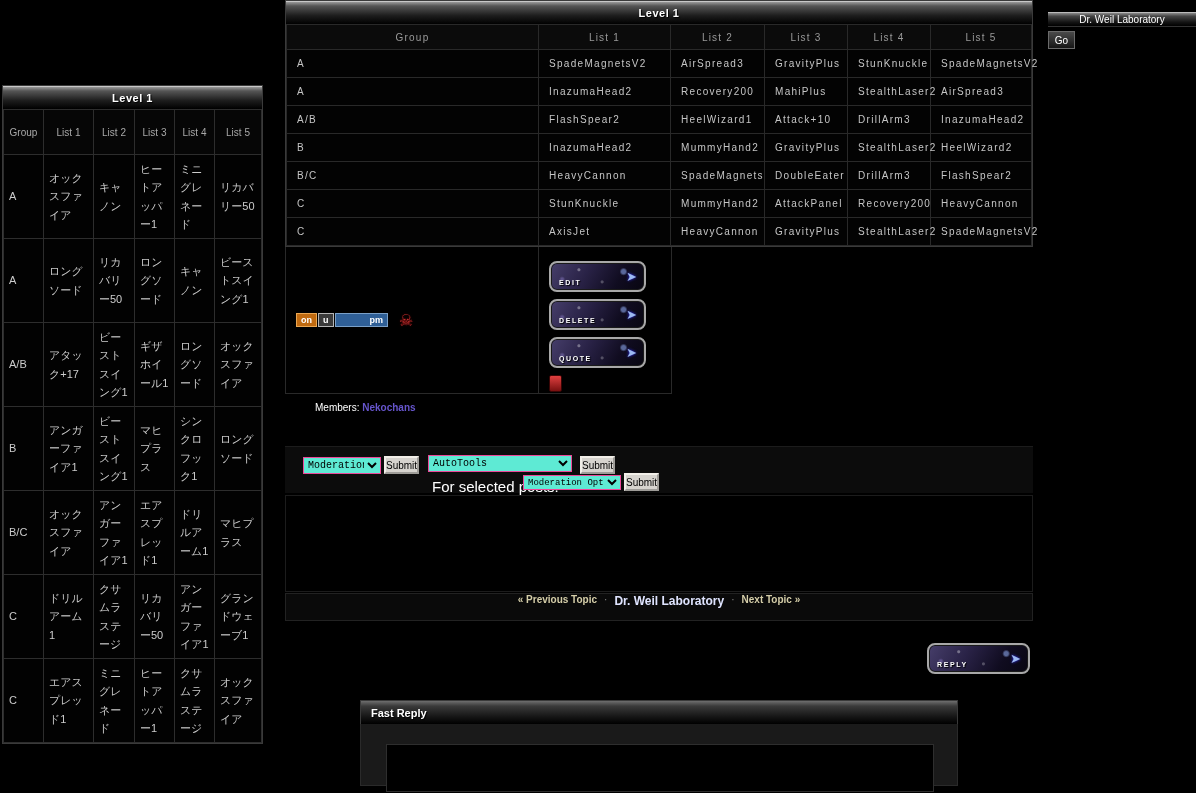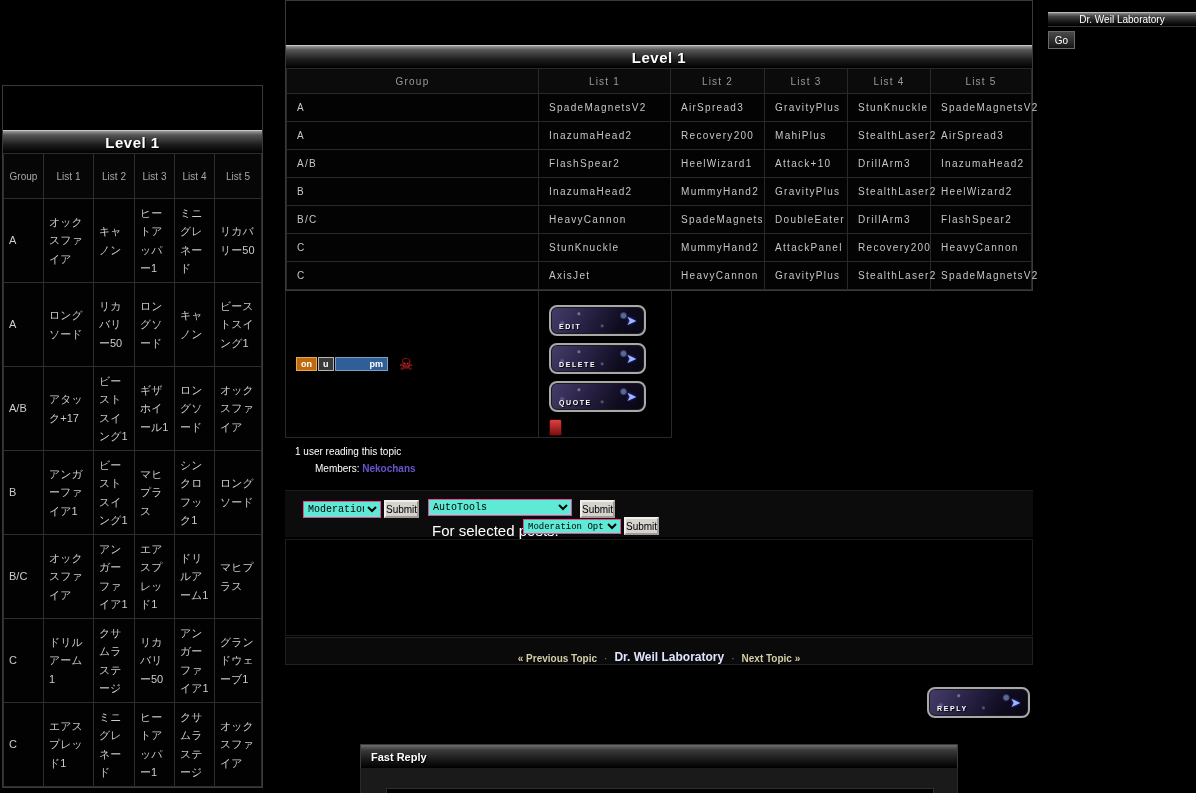--- a/index.html
+++ b/index.html
@@ -5,25 +5,24 @@
   * { margin:0; padding:0; box-sizing:border-box; }
   html,body { background:#000; }
   #page {
     position:relative; width:1196px; height:793px; overflow:hidden;
     background:#000; font-family:"Liberation Sans", sans-serif;
   }
 
   
   .maintitle {
     height:23px; display:flex; align-items:center; justify-content:center;
-    color:#fff; font-size:15px; font-weight:bold; letter-spacing:.5px;
+    color:#fff; font-size:11px; font-weight:bold; letter-spacing:.5px;
     border-top:1px solid #c8c8c8;
     background:linear-gradient(180deg,#9a9a9a 0%,#555 18%,#1d1d1d 62%,#000 100%);
     text-shadow:1px 1px 1px #000;
-    margin-top:44px;
   }
   .tableborder { border:1px solid #3a3a3a; background:#000; }
 
   
   .left-panel { position:absolute; left:2px; top:85px; width:261px; }
   .left-table { width:100%; border-collapse:collapse; table-layout:fixed; }
   .left-table th, .left-table td { border:1px solid #2d2d2d; }
   .left-table th {
     height:45px; color:#a8a8a8; font-size:10px; font-weight:normal; text-align:center;
     background:#060606;
@@ -119,21 +118,21 @@
   }
   .s1 { left:99px;  top:9px; }
   .s2 { left:295px; top:9px; }
   .s3 { left:339px; top:26px; }
   .for-selected { position:absolute; left:147px; top:31px; color:#fff; font-size:15px; }
 
   
   .gap-box { margin-top:2px; height:97px; border:1px solid #1c1c1c; background:#000; }
   .topic-nav {
     height:28px; margin-top:1px; background:#0a0a0a; border:1px solid #222;
-    display:flex; align-items:flex-end; justify-content:center; gap:7px;
+    display:flex; align-items:flex-start; justify-content:center; gap:7px;
   }
   .nav-link { color:#d4cda8; font-size:10px; font-weight:bold; text-decoration:none; cursor:pointer; }
   .nav-dot { color:#888; font-size:10px; }
   .nav-title { color:#dfe4ff; font-size:12px; font-weight:bold; text-decoration:none; cursor:pointer; }
 
   
   .reply-row { display:flex; justify-content:flex-end; margin-top:22px; padding-right:3px; }
   .reply-btn { width:103px; height:31px; margin:0; }
 
   
@@ -340,21 +339,20 @@
         </div>
         <div class="img-btn">
           <span class="btn-label">QUOTE</span>
           <span class="btn-arrow">➤</span>
         </div>
         <div class="report-icon"></div>
       </div>
     </div>
 
     <div class="reading-bar">
-      <div class="reading-line1">1 user reading this topic</div>
       <div class="reading-line2">
         <span>Members:</span>
         <a class="member-link">Nekochans</a>
       </div>
     </div>
 
     <div class="mod-bar">
       <select class="sel sel-mod">
         <option>Moderation</option>
       </select>

